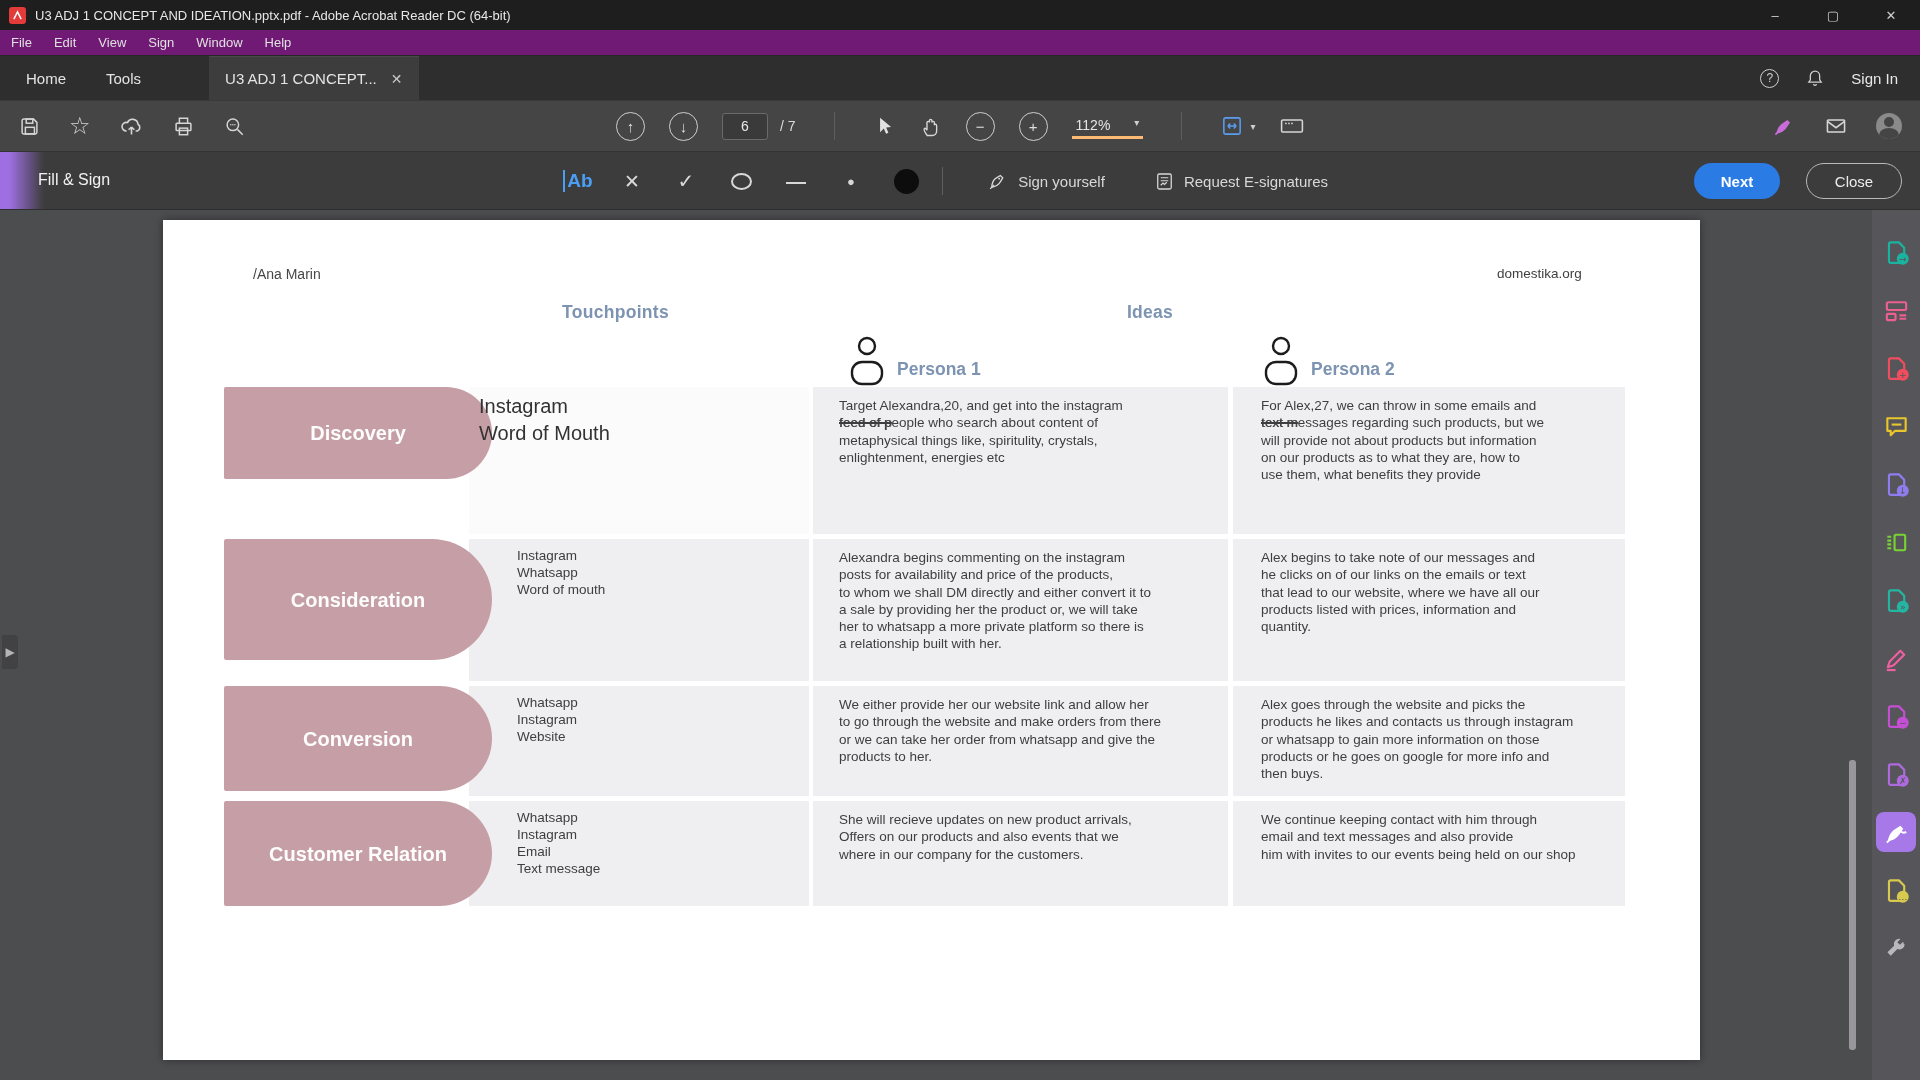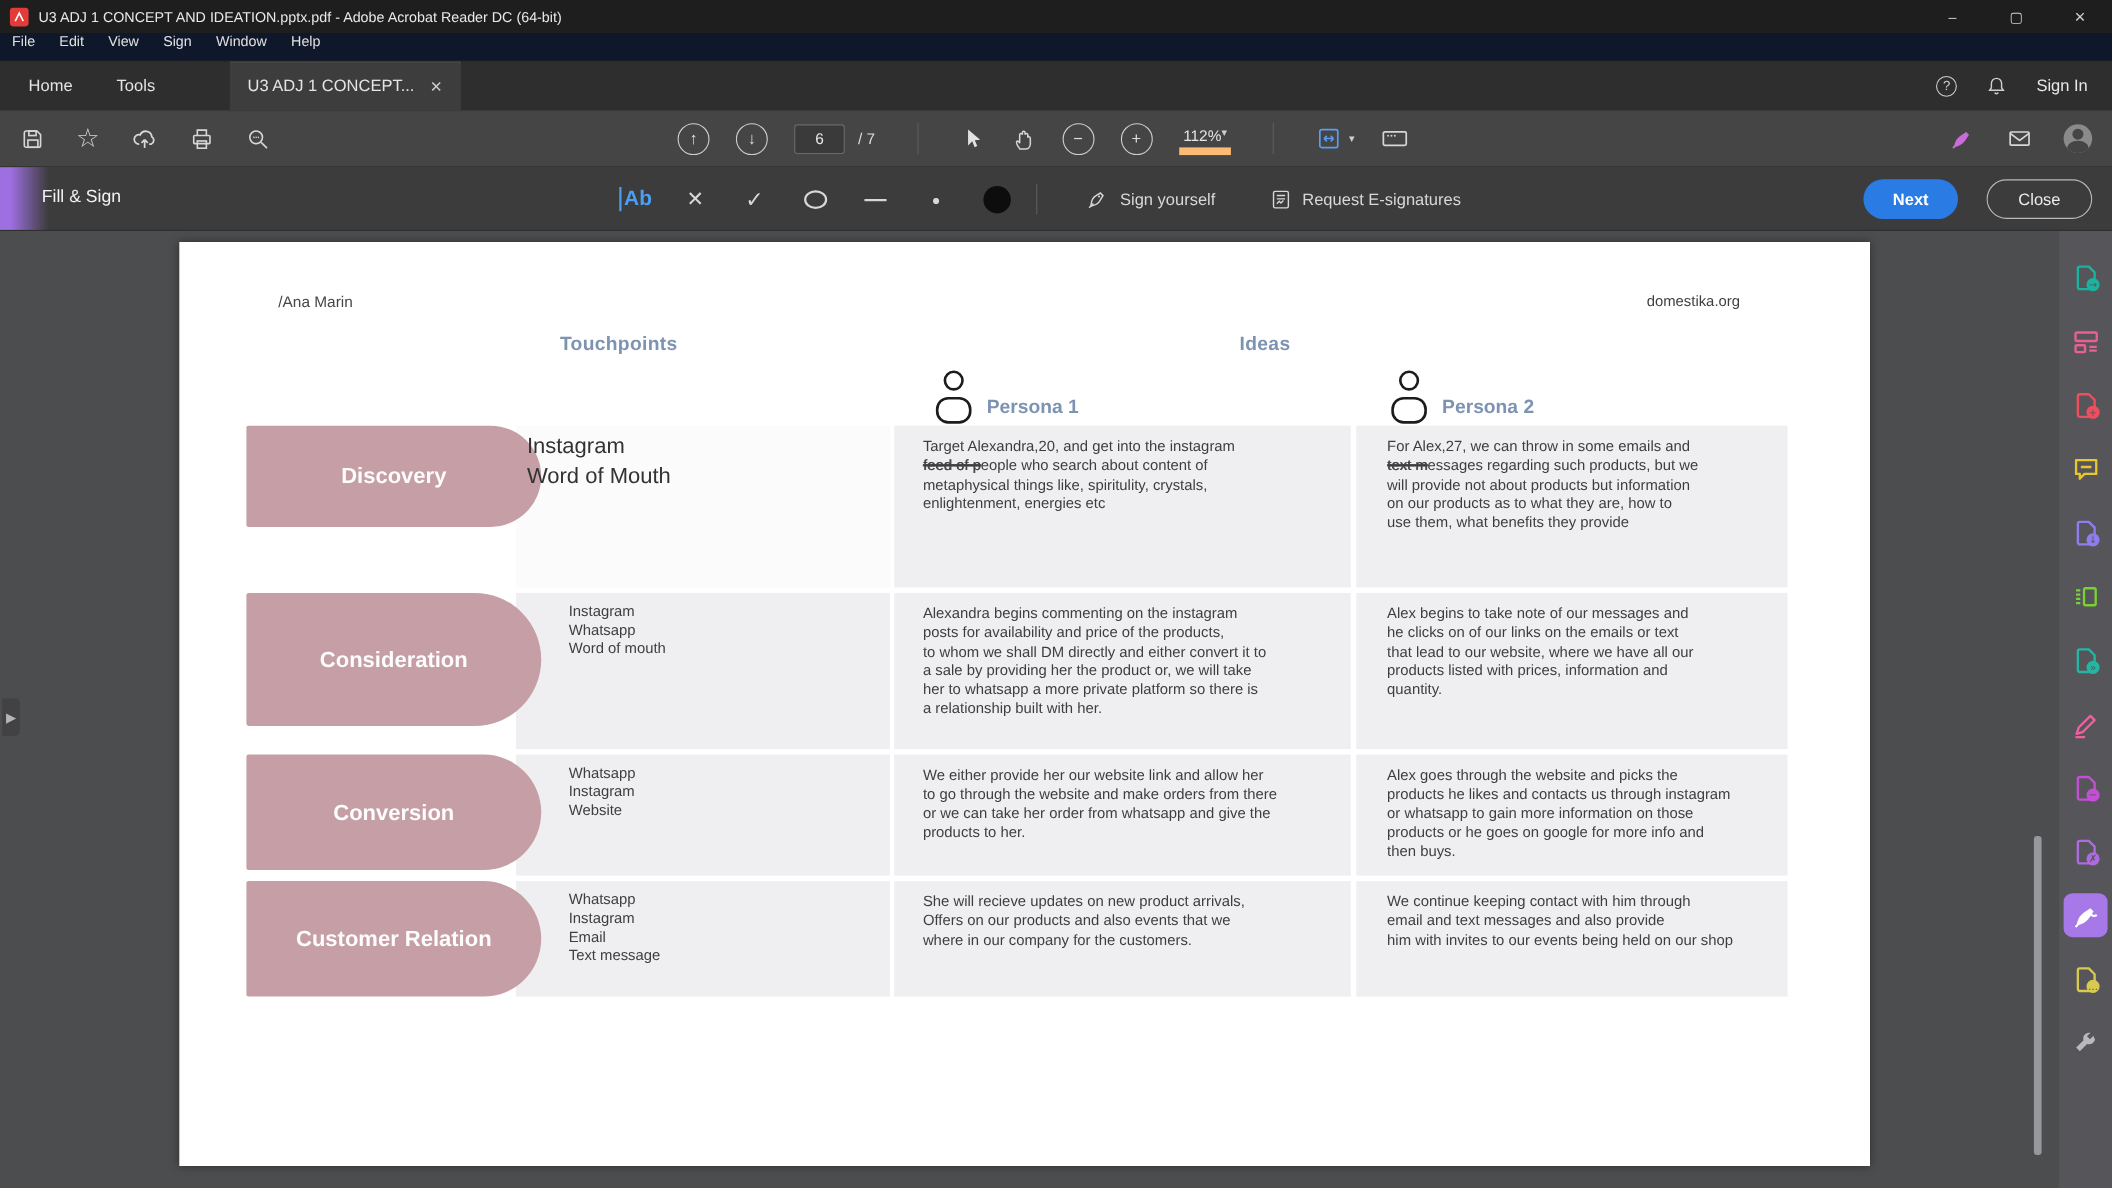--- a/index.html
+++ b/index.html
@@ -7,41 +7,41 @@
   body{font-family:"Liberation Sans",sans-serif;background:#4c4d4f;position:relative;color:#ddd}
 
   
   #titlebar{position:absolute;left:0;top:0;width:1920px;height:30px;background:#1e1e1e;display:flex;align-items:center}
   #pdf-logo{width:17px;height:17px;background:#e33a3a;border-radius:3px;margin:0 9px 0 9px;display:flex;align-items:center;justify-content:center}
   #pdf-logo svg{display:block}
   #win-title{font-size:13px;color:#e8e8e8}
   #win-controls{margin-left:auto;display:flex;height:100%}
   .winbtn{width:58px;height:100%;display:flex;align-items:center;justify-content:center;color:#cfcfcf;font-size:13px}
 
-  #menubar{position:absolute;left:0;top:30px;width:1920px;height:26px;background:#0f172a;display:flex;align-items:flex-start;border-bottom:1px solid #262626}
+  #menubar{position:absolute;left:0;top:30px;width:1920px;height:26px;background:#701a75;display:flex;align-items:center;border-bottom:1px solid #262626}
   .menu-item{padding:0 11px;font-size:13px;color:#e0e0e0}
 
   #tabrow{position:absolute;left:0;top:56px;width:1920px;height:44px;background:#2e2e2e;display:flex;align-items:center}
   .tab-label{font-size:15px;color:#e4e4e4;padding:0 20px}
   #doc-tab{height:44px;margin-left:48px;background:#3d3d3d;border-top:1px solid #4a4a4a;display:flex;align-items:center;padding:0 16px;max-width:230px}
   #doc-tab .tab-label{padding:0 14px 0 0;white-space:nowrap;overflow:hidden}
   .tab-close{color:#c9c9c9;font-size:14px}
   #tabrow-right{margin-left:auto;display:flex;align-items:center;gap:26px;padding-right:22px}
   #help-icon{width:19px;height:19px;border:1.6px solid #cfcfcf;border-radius:50%;display:flex;align-items:center;justify-content:center;font-size:12px;color:#cfcfcf}
   #signin{font-size:15px;color:#e8e8e8}
 
   
   #toolbar{position:absolute;left:0;top:100px;width:1920px;height:52px;background:#454545;border-top:1px solid #3a3a3a;border-bottom:1px solid #333;display:flex;align-items:center}
   .tico{display:flex;align-items:center;justify-content:center}
   .tbgroup{display:flex;align-items:center}
   .cirbtn{width:29px;height:29px;border:1.6px solid #cfcfcf;border-radius:50%;color:#dedede;display:flex;align-items:center;justify-content:center;font-size:15px;line-height:1}
   .tdivider{width:1px;height:28px;background:#5e5e5e;margin:0 14px}
   #page-box{width:46px;height:27px;background:#3a3a3a;border:1px solid #6a6a6a;border-radius:3px;color:#e8e8e8;font-size:14px;text-align:center;font-family:"Liberation Sans",sans-serif}
   #page-total{font-size:14px;color:#dcdcdc;margin-left:9px}
-  #zoom-box{display:flex;align-items:flex-start;gap:0;border-bottom:7px solid #fdba74;padding:3px 4px}
+  #zoom-box{display:flex;align-items:flex-start;gap:24px;border-bottom:3px solid #fdba74;padding:3px 4px}
   #zoom-level{font-size:14px;color:#e4e4e4}
   .caret{font-size:10px;color:#cfcfcf}
   #avatar-icon{width:26px;height:26px;border-radius:50%;background:#8a8a8a;position:relative;overflow:hidden}
   #avatar-icon::before{content:"";position:absolute;left:8px;top:4px;width:10px;height:10px;border-radius:50%;background:#454545}
   #avatar-icon::after{content:"";position:absolute;left:3px;top:15px;width:20px;height:14px;border-radius:50% 50% 0 0;background:#454545}
 
   
   #fillsign{position:absolute;left:0;top:152px;width:1920px;height:58px;background:#3c3c3c;border-bottom:1px solid #2e2e2e}
   #fs-grad{position:absolute;left:0;top:0;width:44px;height:100%;background:linear-gradient(90deg,#9d6fe0 0%,#9d6fe0 22%,rgba(157,111,224,0) 100%)}
   #fs-title{position:absolute;left:38px;top:19px;font-size:16px;color:#f2f2f2}
@@ -67,21 +67,21 @@
   #docarea{position:absolute;left:0;top:210px;width:1872px;height:870px;background:#4c4d4f;overflow:hidden}
   #page{position:absolute;left:163px;top:10px;width:1537px;height:840px;background:#ffffff;box-shadow:0 0 8px rgba(0,0,0,.4)}
   #nav-toggle{position:absolute;left:2px;top:425px;width:16px;height:34px;display:flex;align-items:center;justify-content:center;color:#b5b5b5;font-size:12px;background:#424244;border-radius:0 4px 4px 0}
   #vscroll{position:absolute;left:1849px;top:550px;width:7px;height:290px;background:#98989c;border-radius:3px}
 
   
   .pgtxt{position:absolute;color:#474747}
   #author{left:90px;top:46px;font-size:14px}
   #website{left:1334px;top:46px;font-size:13.5px;color:#3f3f3f}
   .colhead{position:absolute;top:82px;font-size:17.5px;font-weight:bold;color:#7d93b2;letter-spacing:.3px}
-  #head-touch{left:346px;width:160px;text-align:left}
+  #head-touch{left:346px;width:160px;text-align:right}
   #head-ideas{left:907px;width:160px;text-align:center}
   .persona{position:absolute;top:116px;display:flex;align-items:flex-end;gap:12px}
   #persona1{left:686px}
   #persona2{left:1100px}
   .persona .plabel{font-size:17.5px;font-weight:bold;color:#7d93b2;padding-bottom:6px}
 
   .trow{position:absolute;left:0;width:1537px}
   .cell{position:absolute;top:0;height:100%;background:#efeef0}
   .cellA{left:306px;width:340px}
   .cellB{left:650px;width:415px}

